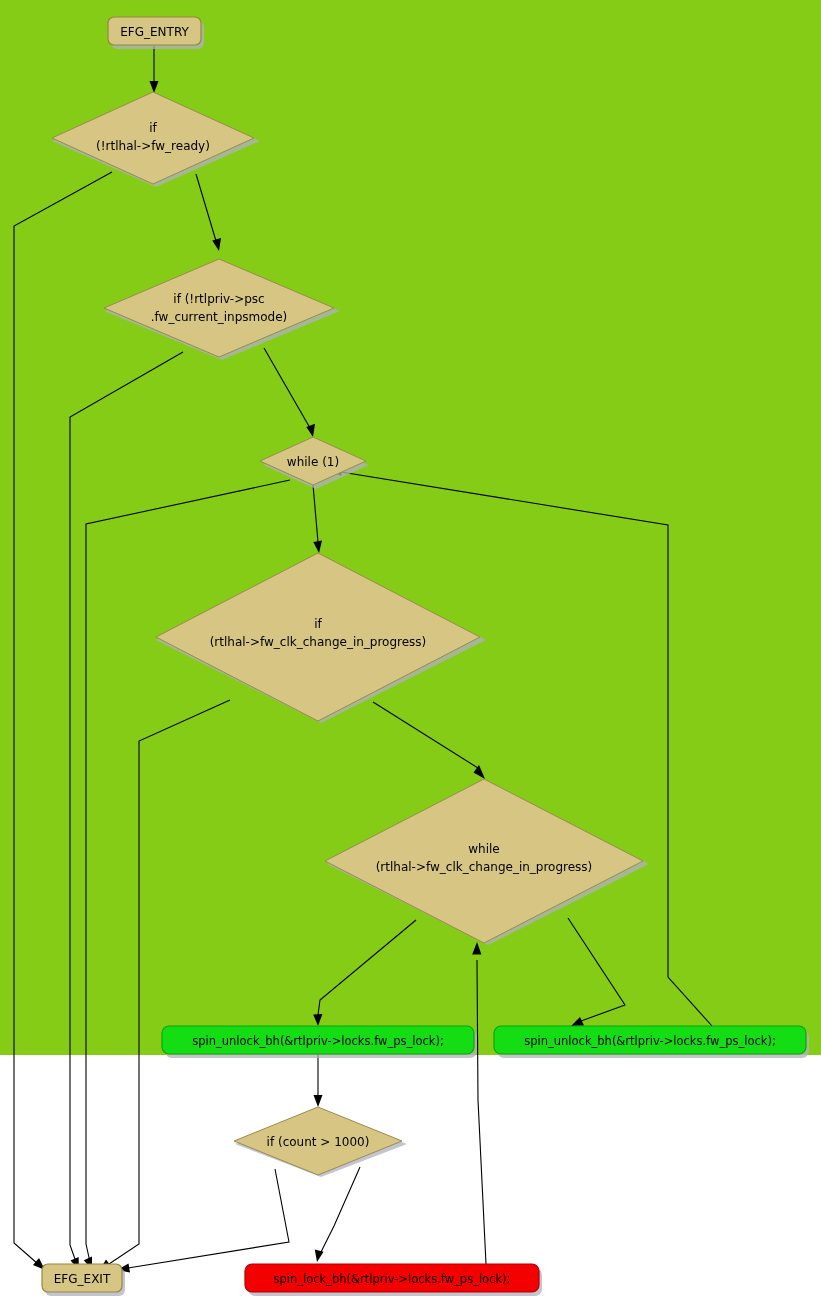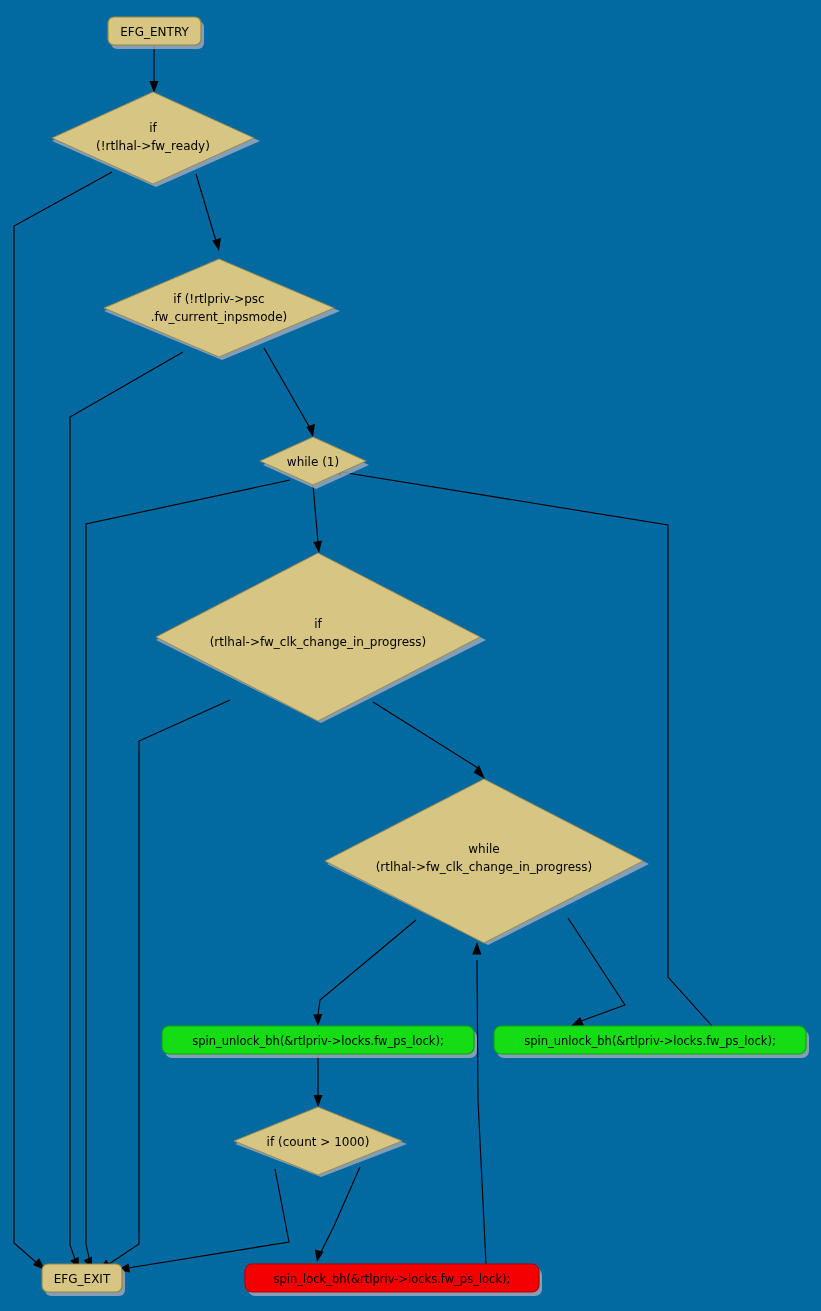--- a/index.html
+++ b/index.html
@@ -9,22 +9,22 @@
   }
   body {
     width: 821px;
     height: 1311px;
     font-family: "DejaVu Sans", sans-serif;
     overflow: hidden;
   }
   #flow-root {
     position: relative;
     width: 821px;
-    height: 1311px;
-    background: #0369a1;
+    height: 1055px;
+    background: #84cc16;
   }
   svg#flow-svg {
     position: absolute;
     left: 0;
     top: 0;
     width: 821px;
     height: 1311px;
   }
   .edge-line {
     fill: none;

